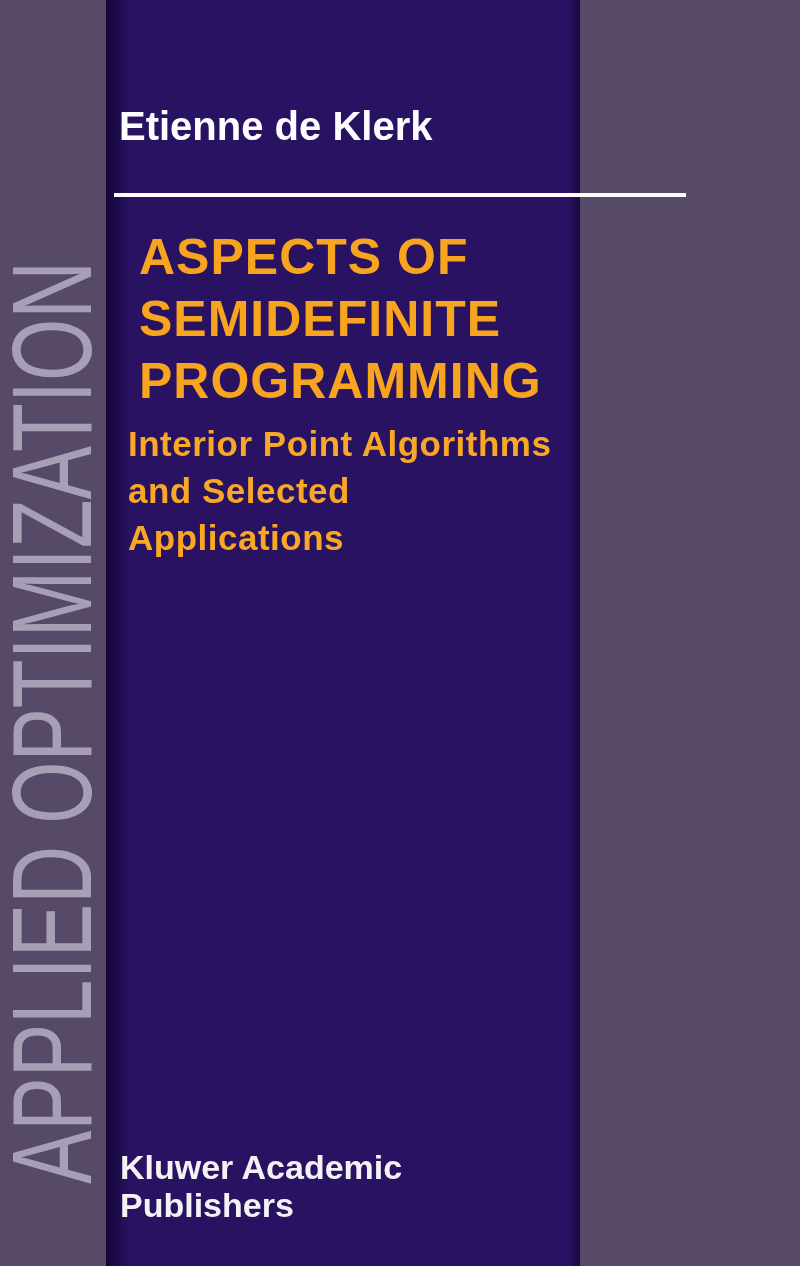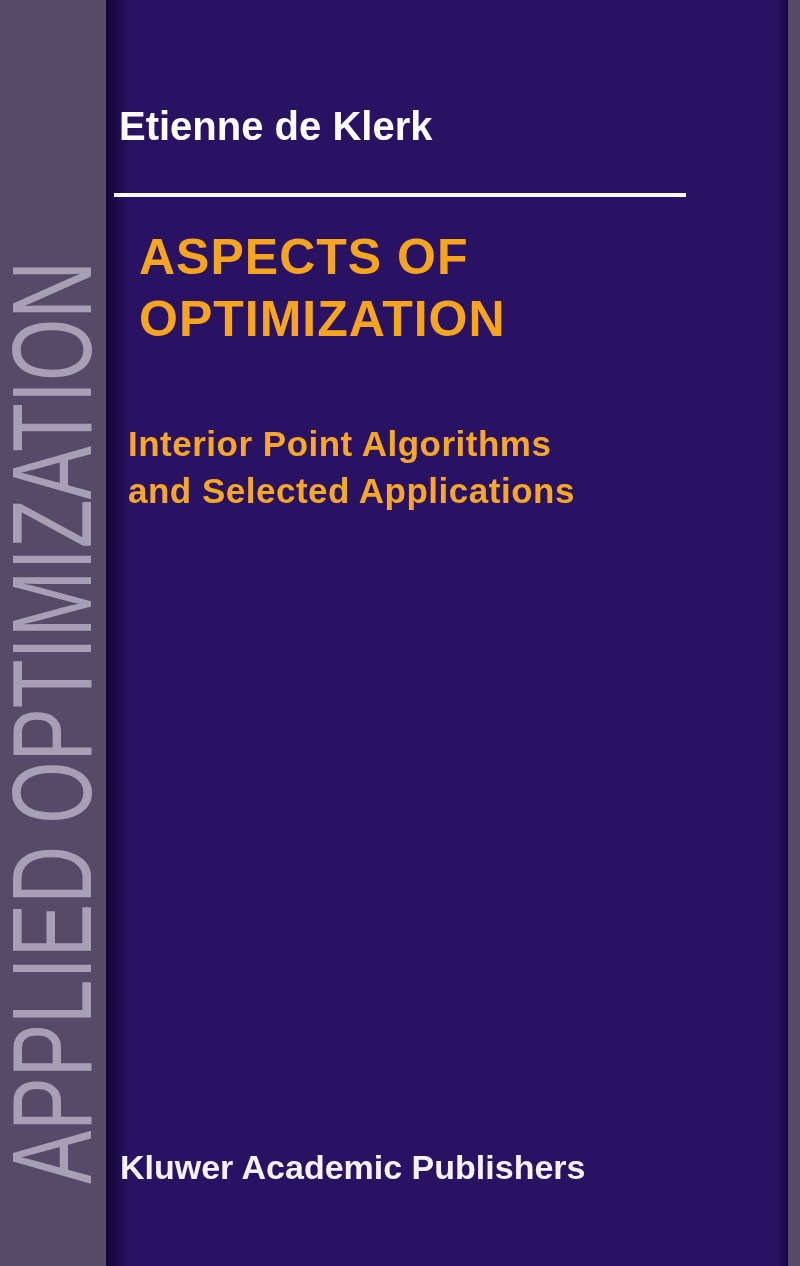--- a/index.html
+++ b/index.html
@@ -34,21 +34,21 @@
     font-weight: 300;
     letter-spacing: 0px;
     white-space: nowrap;
     color: #a79fb6;
   }
 
   
   .panel {
     position: absolute;
     left: 106px; top: 0;
-    width: 682px; height: 1266px;
+    width: 474px; height: 1266px;
     background:
       linear-gradient(to right, rgba(14,3,46,0.85), rgba(14,3,46,0) 24px),
       linear-gradient(to left,  rgba(14,3,46,0.65), rgba(14,3,46,0) 12px);
     background-color: #2a1263;
   }
 
   .author {
     position: absolute;
     left: 13px; top: 104px;
     font-size: 40px;
@@ -106,21 +106,22 @@
   </div>
 
   <div class="panel">
 
     <div class="author">Etienne de Klerk</div>
 
     <div class="rule"></div>
 
     <h1 class="title">
       <div>ASPECTS OF</div>
-      <div>OPTIMIZATION</div>
+      <div>SEMIDEFINITE</div>
+      <div>PROGRAMMING</div>
     </h1>
 
     <h2 class="subtitle">
       <div>Interior Point Algorithms</div>
       <div>and Selected Applications</div>
     </h2>
 
     <div class="publisher">Kluwer Academic Publishers</div>
   </div>
 

